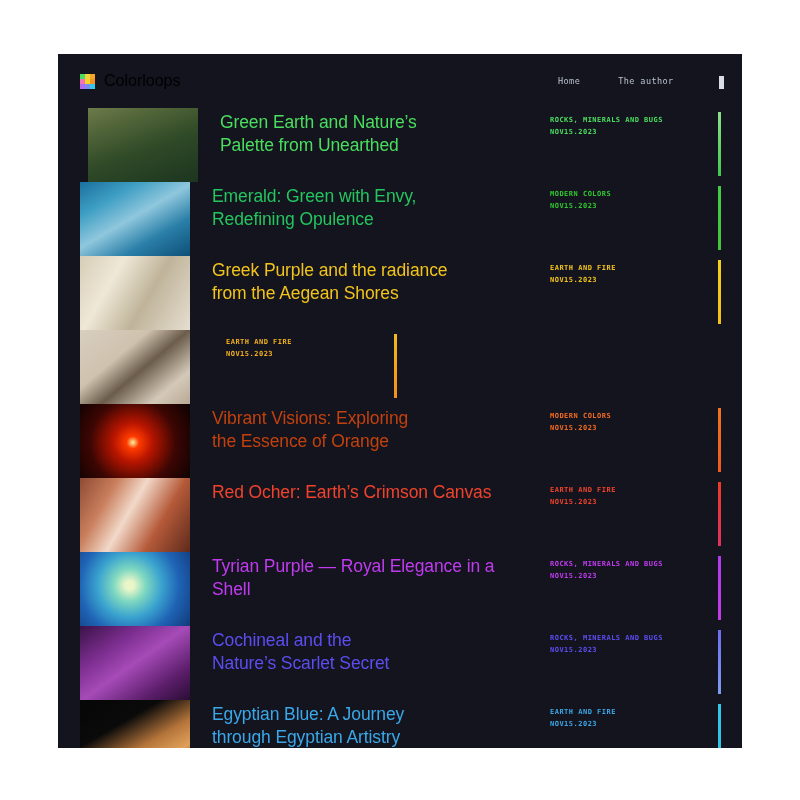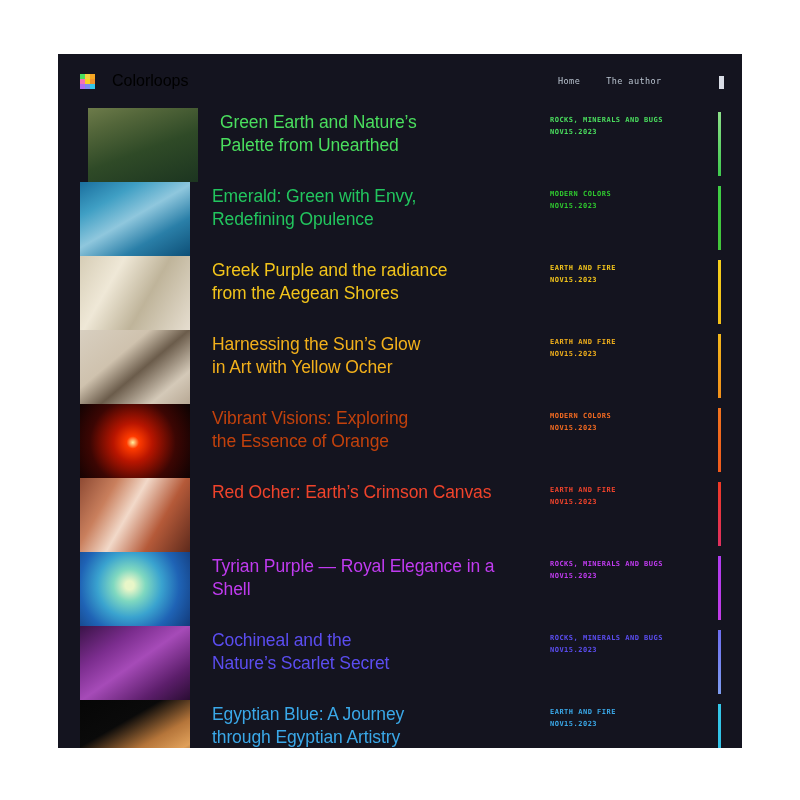--- a/index.html
+++ b/index.html
@@ -15,34 +15,34 @@
     overflow:hidden;
   }
 
   
   #header{
     position:relative;
     height:54px;
     display:flex; align-items:center;
   }
   #brand{
-    display:flex; align-items:center; gap:17px;
+    display:flex; align-items:center; gap:9px;
     margin-left:22px;
   }
   #logo-grid{
     width:15px; height:15px;
     display:grid;
     grid-template-columns:repeat(3,1fr);
     grid-template-rows:repeat(3,1fr);
     overflow:hidden;
   }
   #logo-grid i{ display:block; }
   #nav{
     position:absolute; left:calc(500px);
-    display:flex; align-items:center; gap:26px;
+    display:flex; align-items:center; gap:38px;
   }
   #nav .nav-link{
     font-family:"DejaVu Sans Mono","Liberation Mono",monospace;
     font-size:8.5px; letter-spacing:.05em; color:#b9c3cf;
     text-decoration:none; cursor:pointer;
   }
   #scroll-indicator{
     position:absolute; right:18px; top:22px;
     width:5px; height:13px; background:#d9dde6;
   }
@@ -153,22 +153,20 @@
         <div class="meta" style="color: rgb(242, 196, 27);">
           <div>EARTH AND FIRE</div>
           <div>NOV15.2023</div>
         </div>
         <div class="bar-slot">
           <div class="bar" style="height: 64px; background: linear-gradient(rgb(245, 207, 28) 0%, rgb(243, 192, 25) 100%);"></div>
         </div>
       </div>
       <div class="row" style="min-height: 74px;">
         <div class="thumb" style="background-image: linear-gradient(140deg, rgb(216, 207, 192) 0%, rgb(207, 194, 174) 35%, rgb(107, 92, 75) 55%, rgb(212, 201, 184) 80%, rgb(183, 168, 148) 100%); height: 74px;"></div>
-        <div class="title" style="color: rgb(242, 176, 27);">Harnessing the Sun’s Glow
-in Art with Yellow Ocher</div>
         <div class="meta" style="color: rgb(242, 176, 27);">
           <div>EARTH AND FIRE</div>
           <div>NOV15.2023</div>
         </div>
         <div class="bar-slot">
           <div class="bar" style="height: 64px; background: linear-gradient(rgb(243, 184, 28) 0%, rgb(242, 144, 27) 100%);"></div>
         </div>
       </div>
       <div class="row" style="min-height: 74px;">
         <div class="thumb" style="background-image: radial-gradient(circle at 48% 52%, rgb(255, 243, 160) 0%, rgb(255, 59, 0) 9%, rgb(184, 21, 0) 28%, rgb(60, 6, 3) 62%, rgb(10, 2, 2) 100%); height: 74px;"></div>

